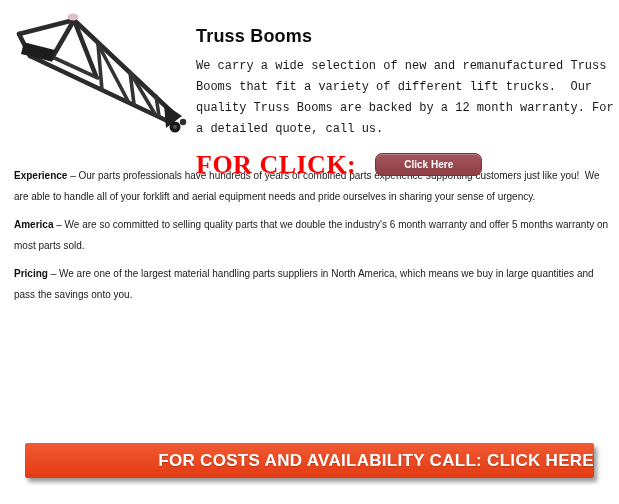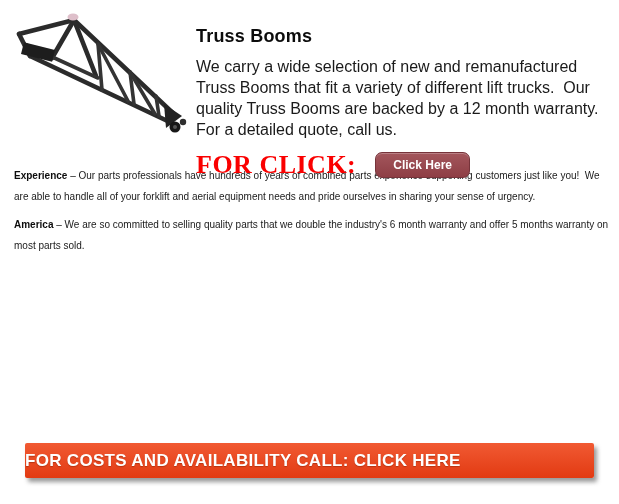--- a/index.html
+++ b/index.html
@@ -19,58 +19,58 @@
     width:188px; height:134px;
   }
   .header-text {
     position:absolute; left:196px; top:8px; right:5px;margin-top:18px;
   }
   .page-title {
     font-size:18px; font-weight:bold; color:#0c0c0c;
     margin:0 0 9px 0; letter-spacing:0.2px;
   }
   .intro {
-    font-size:16px; line-height:21px; margin:0;
-    white-space:pre-wrap; color:#1a1a1a;
+    font-size:12px; line-height:21px; margin:0;
+    white-space:pre-wrap; color:#1a1a1a;font-family:Liberation Mono, monospace;
   }
   .prices-row {
     display:flex; align-items:center; margin-top:8px; height:33px;
   }
   .prices-label {
     font-family:"Liberation Serif", serif;
     font-weight:bold; font-size:26px; color:#fa0000;
     letter-spacing:0.5px; white-space:nowrap;
   }
   .click-btn {
     margin-left:19px;
     background:linear-gradient(#a3565c, #8e3e45);
     border:1px solid #76333a;
     border-radius:7px;
-    color:#ffffff; font-weight:bold; font-size:12px;
+    color:#ffffff; font-weight:bold; font-size:10px;
     font-family:"Liberation Sans", sans-serif;
-    padding:5px 17px; cursor:pointer;
+    padding:5px 28px; cursor:pointer;
     box-shadow:inset 0 1px 0 rgba(255,255,255,0.25);
   }
 
   
   .main { padding:2px 8px 0 14px; }
   .para {
     font-size:10px; line-height:21px;
     margin:0 0 7px 0; white-space:pre-wrap; color:#1a1a1a;
   }
   .para strong { font-weight:bold; color:#0d0d0d; }
 
   
   .cta-banner {
     position:absolute; left:25px; top:443px;
     width:569px; height:35px;
     background:linear-gradient(#f15a33, #e23a12);
     border-radius:2px;
     box-shadow:3px 4px 4px rgba(120,120,120,0.75);
-    display:flex; align-items:center; justify-content:flex-start;
+    display:flex; align-items:center; justify-content:flex-end;
     cursor:pointer;
   }
   .cta-banner-text {
     color:#ffffff; font-weight:bold; font-size:17px;
     letter-spacing:0.3px;
     text-shadow:0 1px 1px rgba(150,40,10,0.6);
   }
 </style>
 </head>
 <body>
@@ -122,19 +122,20 @@
       <div class="prices-row">
         <span class="prices-label">FOR CLICK:</span>
         <button class="click-btn">Click Here</button>
       </div>
     </div>
   </div>
 
   <div class="main">
     <p class="para"><strong>Experience</strong><span> – Our parts professionals have hundreds of years of combined parts experience supporting customers just like you!  We are able to handle all of your forklift and aerial equipment needs and pride ourselves in sharing your sense of urgency.</span></p>
     <p class="para"><strong>America</strong><span> – We are so committed to selling quality parts that we double the industry's 6 month warranty and offer 5 months warranty on most parts sold.</span></p>
+    <p class="para"><strong>Pricing</strong><span> – We are one of the largest material handling parts suppliers in North America, which means we buy in large quantities and pass the savings onto you.</span></p>
   </div>
 
   <div class="cta-banner">
     <span class="cta-banner-text">FOR COSTS AND AVAILABILITY CALL: CLICK HERE</span>
   </div>
 
 </div>
 
 </body></html>

